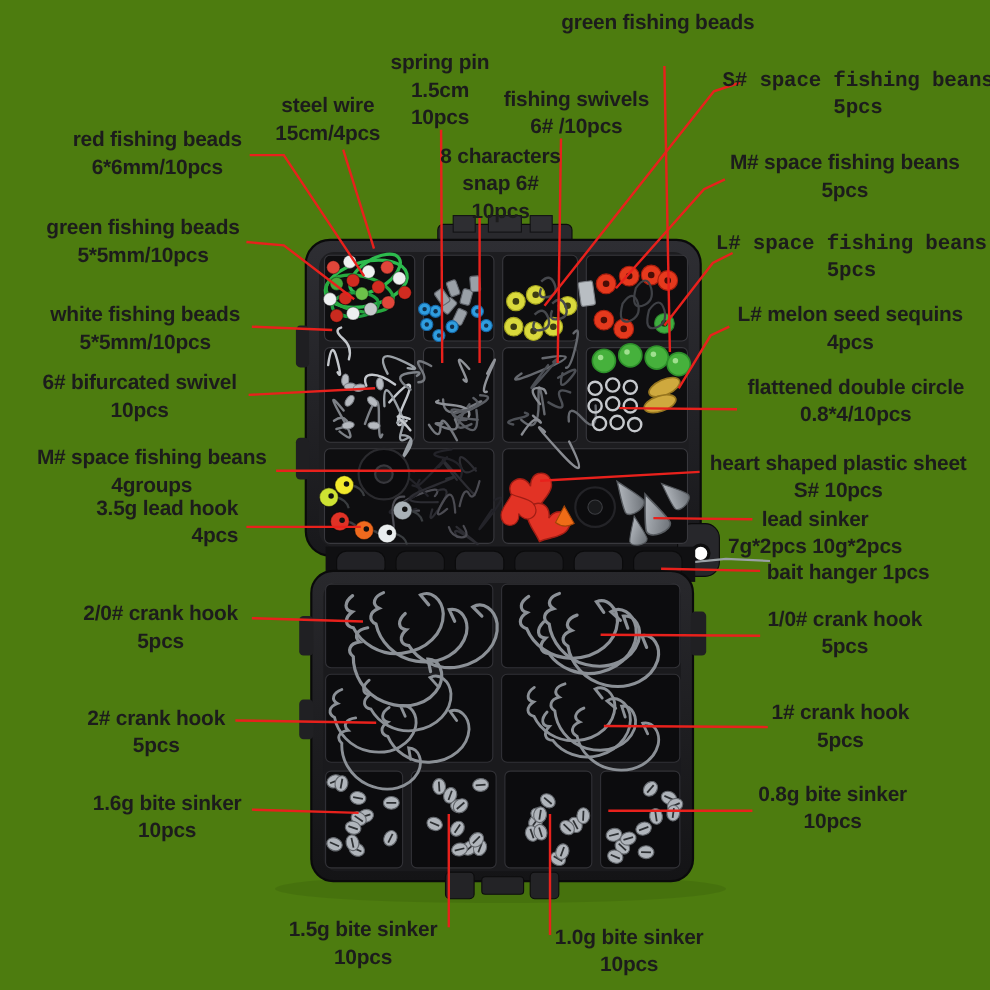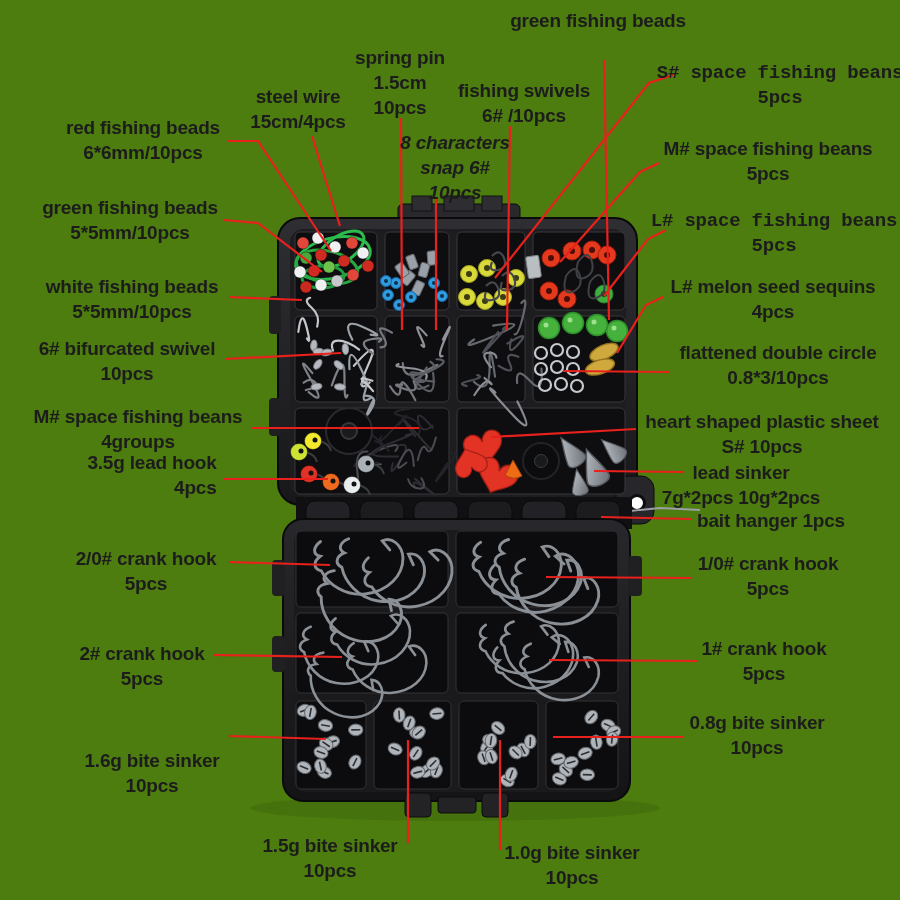--- a/index.html
+++ b/index.html
@@ -406,21 +406,21 @@
         <div>10pcs</div>
       </div>
       <div class="ann" style="left: 298px; top: 84px;">
         <div>steel wire</div>
         <div>15cm/4pcs</div>
       </div>
       <div class="ann" style="left: 524px; top: 78px;">
         <div>fishing swivels</div>
         <div>6# /10pcs</div>
       </div>
-      <div class="ann" style="left: 455px; top: 130px; font-style: italic;">
+      <div class="ann" style="left: 455px; top: 130px;">
         <div>8 characters</div>
         <div>snap 6#</div>
         <div>10pcs</div>
       </div>
       <div class="ann" style="left: 780px; top: 61px; font-family: Liberation Mono, monospace;">
         <div>S# space fishing beans</div>
         <div>5pcs</div>
       </div>
       <div class="ann" style="left: 143px; top: 115px;">
         <div>red fishing beads</div>
@@ -445,21 +445,21 @@
       <div class="ann" style="left: 773px; top: 274px;">
         <div>L# melon seed sequins</div>
         <div>4pcs</div>
       </div>
       <div class="ann" style="left: 127px; top: 336px;">
         <div>6# bifurcated swivel</div>
         <div>10pcs</div>
       </div>
       <div class="ann" style="left: 778px; top: 340px;">
         <div>flattened double circle</div>
-        <div>0.8*3/10pcs</div>
+        <div>0.8*4/10pcs</div>
       </div>
       <div class="ann" style="left: 138px; top: 404px;">
         <div>M# space fishing beans</div>
         <div>4groups</div>
       </div>
       <div class="ann" style="left: 762px; top: 409px;">
         <div>heart shaped plastic sheet</div>
         <div>S# 10pcs</div>
       </div>
       <div class="ann" style="left: 152px; top: 450px; text-align: right;">
@@ -482,21 +482,21 @@
         <div>5pcs</div>
       </div>
       <div class="ann" style="left: 142px; top: 641px;">
         <div>2# crank hook</div>
         <div>5pcs</div>
       </div>
       <div class="ann" style="left: 764px; top: 636px;">
         <div>1# crank hook</div>
         <div>5pcs</div>
       </div>
-      <div class="ann" style="left: 152px; top: 748px;">
+      <div class="ann" style="left: 152px; top: 718px;">
         <div>1.6g bite sinker</div>
         <div>10pcs</div>
       </div>
       <div class="ann" style="left: 757px; top: 710px;">
         <div>0.8g bite sinker</div>
         <div>10pcs</div>
       </div>
       <div class="ann" style="left: 330px; top: 833px;">
         <div>1.5g bite sinker</div>
         <div>10pcs</div>

